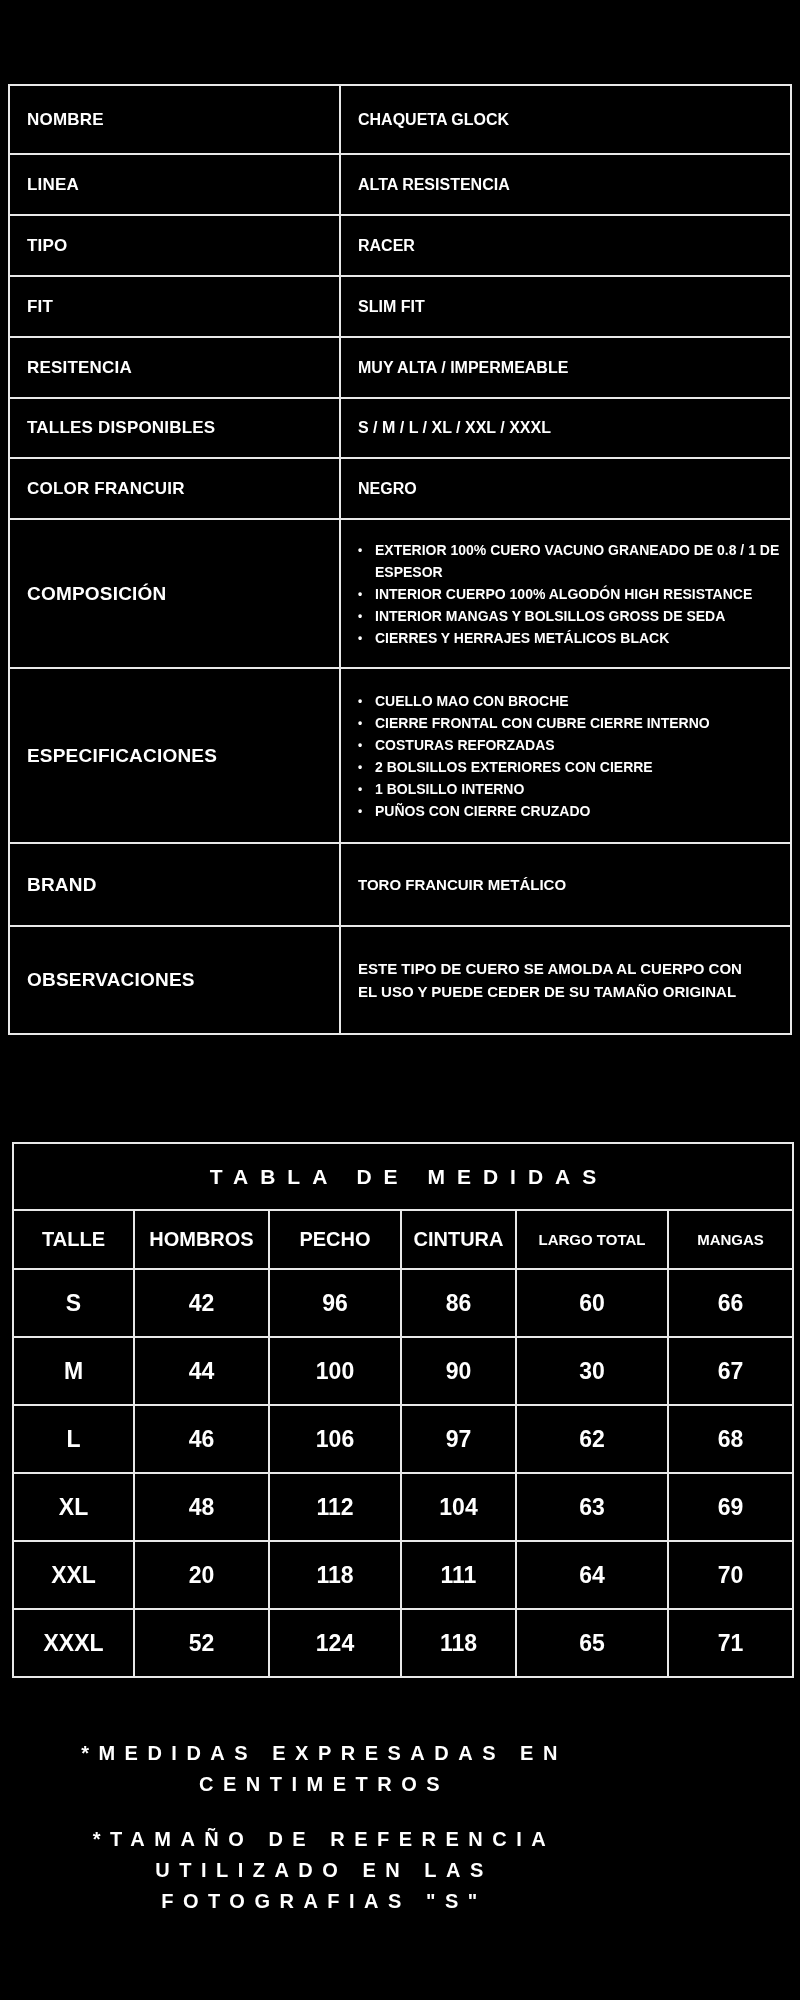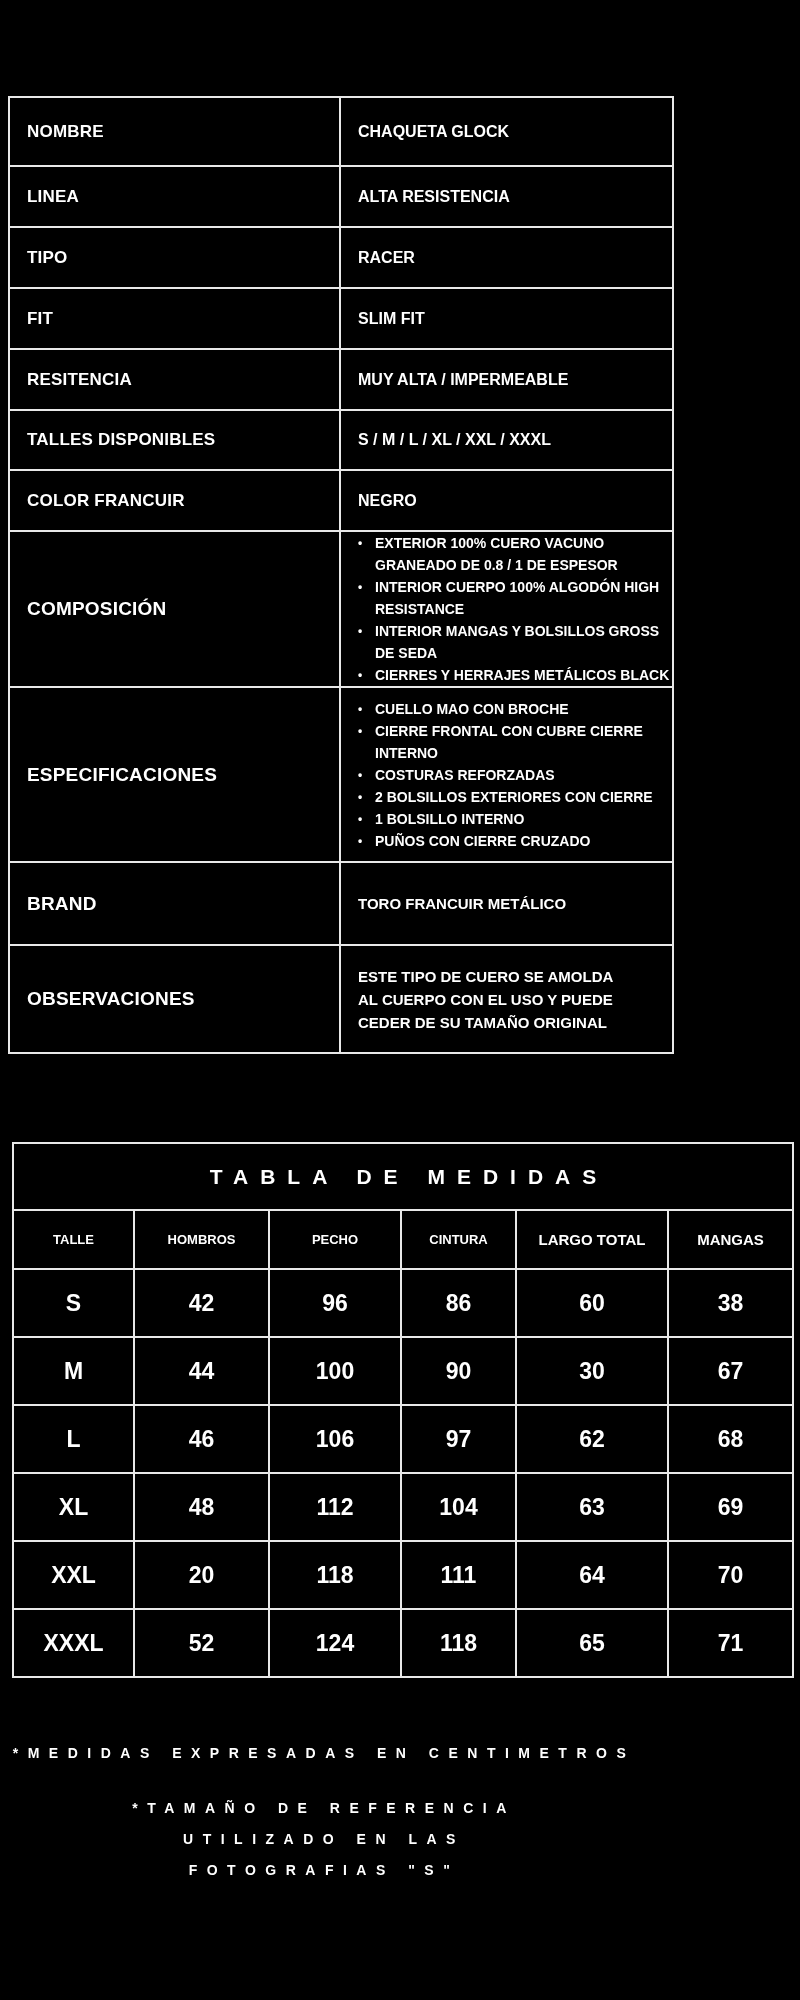--- a/index.html
+++ b/index.html
@@ -1,40 +1,40 @@
 <!DOCTYPE html>
 <html><head>
 <meta charset="utf-8">
 <style>
   html, body { margin:0; padding:0; background:#000; }
   body { width:800px; height:2000px; position:relative; overflow:hidden;
          font-family:"Liberation Sans", "DejaVu Sans", sans-serif; color:#fff; }
-  .spec-table { position:absolute; left:8px; top:96px; width:666px;
+  .spec-table { position:absolute; left:8px; top:84px; width:784px;
                 border-collapse:collapse; table-layout:fixed;border-radius:19px; }
   .spec-table td { border:2px solid #e8e8e8; padding:0 0 0 17px; vertical-align:middle;
                    font-weight:bold; text-transform:uppercase; }
   .spec-table td.label { width:312px; font-size:17px; letter-spacing:0.2px; }
   .spec-table td.value { font-size:16px;margin-left:32px; }
   .spec-table td.label.big { font-size:19px; }
   .spec-table ul { margin:0; padding:0 0 0 14px; list-style:none; }
   .spec-table li { font-size:14px; line-height:22px; position:relative; padding-left:3px; }
   .spec-table li::before { content:"•"; position:absolute; left:-14px; font-size:12px; }
   .spec-table td.obs { font-size:15px; line-height:23px; padding-right:36px; }
 
   .size-table { position:absolute; left:12px; top:1142px; width:780px;
                 border-collapse:collapse; table-layout:fixed;padding-left:36px; }
   .size-table td, .size-table th { border:2px solid #e8e8e8; text-align:center;
                    vertical-align:middle; font-weight:bold; padding:0; }
   .size-table .title { height:65px; font-size:21px; letter-spacing:12px; padding-left:12px; }
-  .size-table .hdr th { height:57px; font-size:13px; }
+  .size-table .hdr th { height:57px; font-size:20px; }
   .size-table .hdr th.small { font-size:15px; }
   .size-table tbody td { height:66px; font-size:23px; }
 
   .notes { position:absolute; left:0; top:1738px; width:648px; text-align:center;
-           font-weight:bold; font-size:14px; letter-spacing:9.5px; line-height:31px; }
+           font-weight:bold; font-size:20px; letter-spacing:9.5px; line-height:31px; }
   .notes p { margin:0 0 24px 0; }
 </style>
 </head>
 <body>
 
 <table class="spec-table">
   <tbody>
     <tr style="height:69px">
       <td class="label">NOMBRE</td>
       <td class="value">CHAQUETA GLOCK</td>
@@ -120,21 +120,21 @@
       <th class="small">MANGAS</th>
     </tr>
   </thead>
   <tbody>
     <tr>
       <td>S</td>
       <td>42</td>
       <td>96</td>
       <td>86</td>
       <td>60</td>
-      <td>38</td>
+      <td>66</td>
     </tr>
     <tr>
       <td>M</td>
       <td>44</td>
       <td>100</td>
       <td>90</td>
       <td>30</td>
       <td>67</td>
     </tr>
     <tr>

